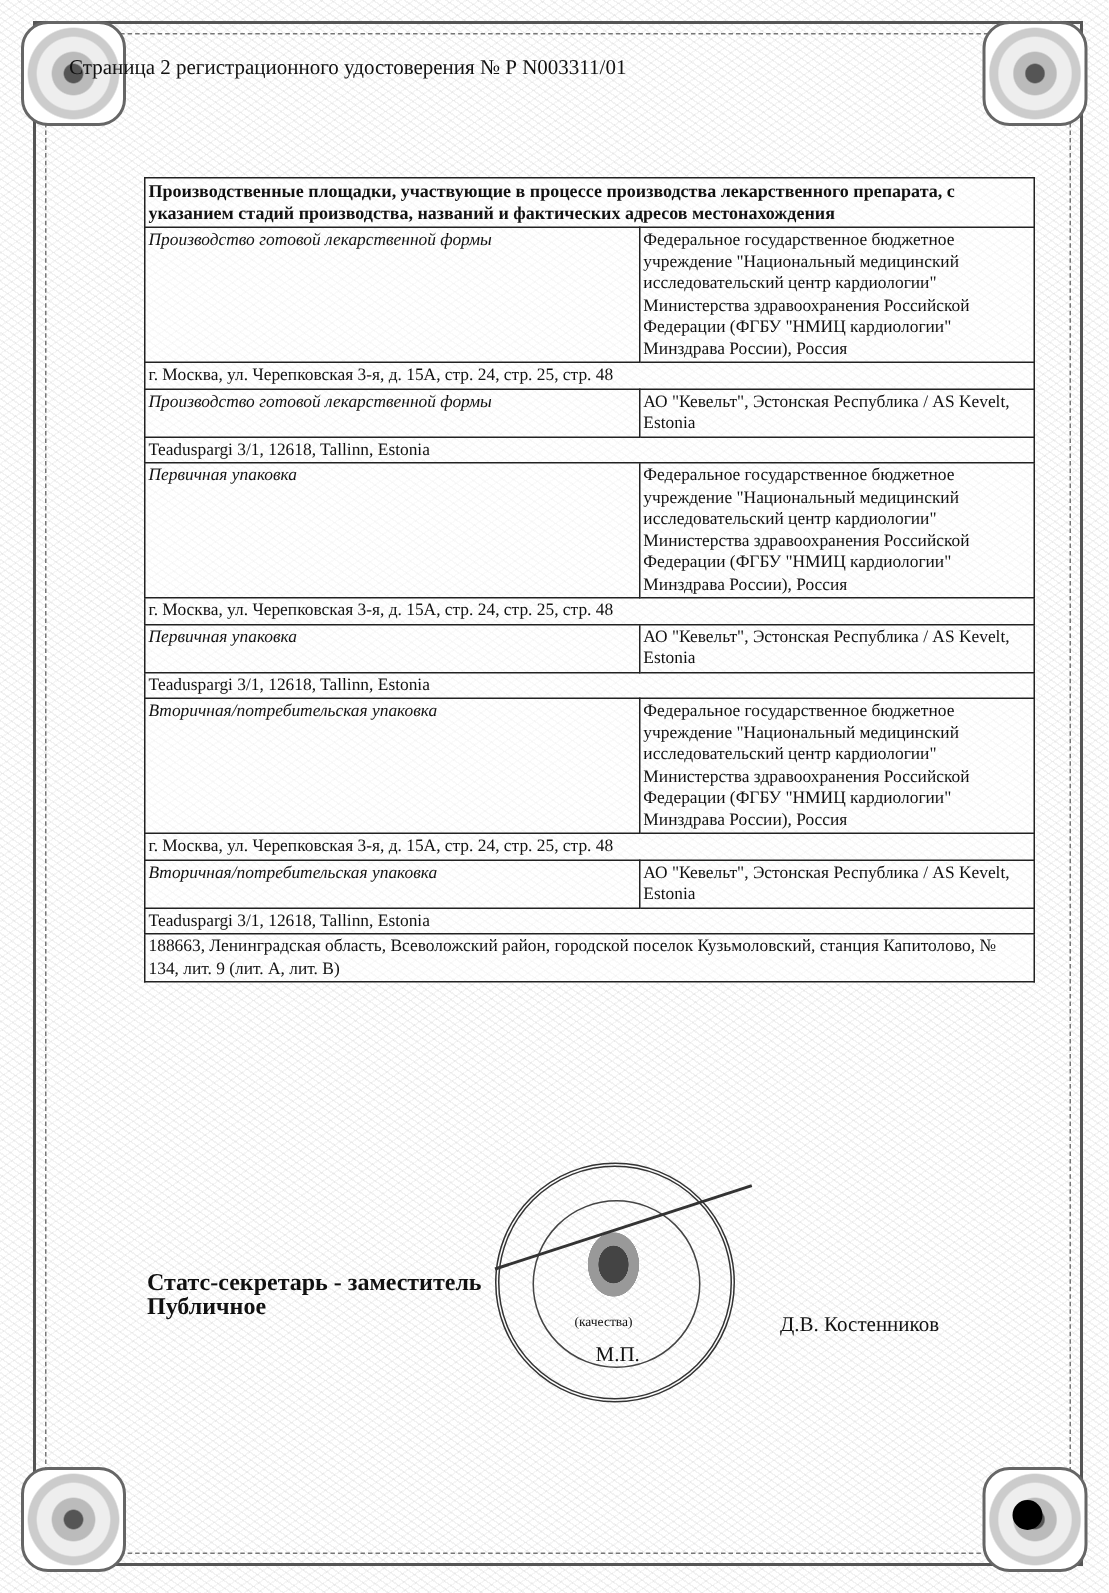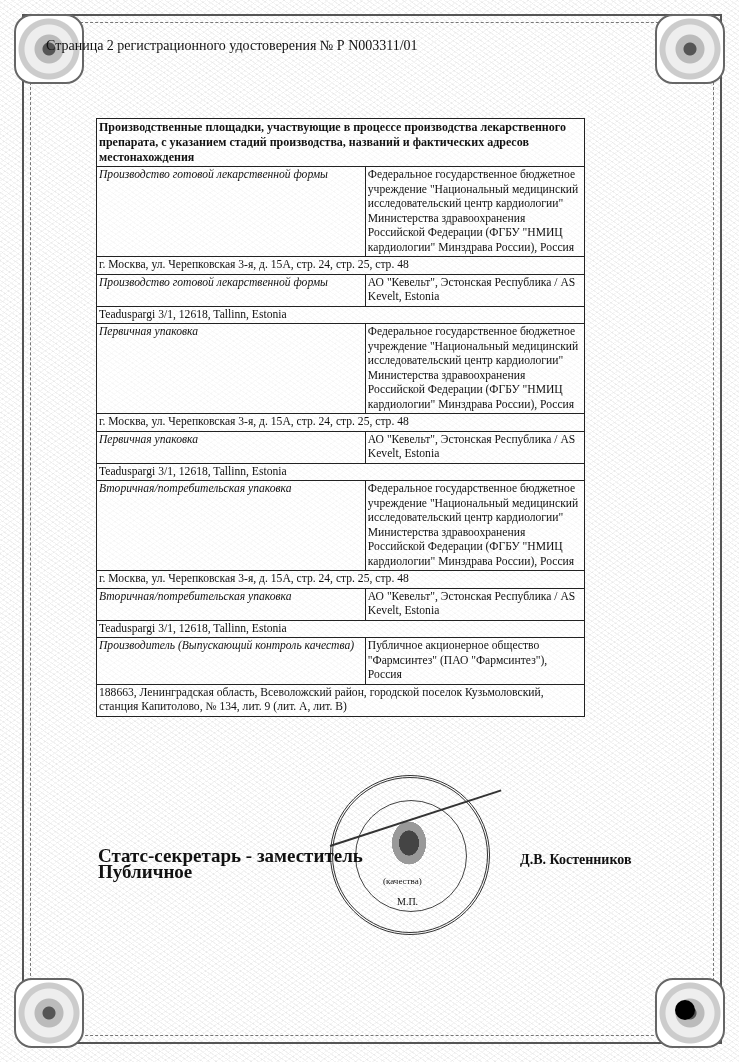--- a/index.html
+++ b/index.html
@@ -39,51 +39,51 @@
   .corner.br { right: 14px; bottom: 14px; }
   .punch {
     position: absolute; left: 675px; top: 1000px; width: 20px; height: 20px;
     border-radius: 50%; background: #000;
   }
   .header {
     position: absolute; left: 0; right: 0; top: 38px;
     text-align: left; font-size: 14px; margin-left: 46px;
   }
   table.sites {
-    position: absolute; left: 96px; top: 118px; width: 489px;
+    position: absolute; left: 96px; top: 118px; width: 594px;
     border-collapse: collapse; font-size: 11.6px; line-height: 14.5px;
   }
   table.sites td {
     border: 1.5px solid #222; padding: 1px 2px; vertical-align: top;
     background: rgba(255,255,255,0.55);
   }
   .title-cell { font-weight: bold; font-size: 12px; line-height: 15px; }
   .stage { font-style: italic; width: 306px; margin-top: 48px; }
   .org { width: 243px; }
   .signature {
-    position: absolute; left: 98px; top: 848px; font-weight: bold; font-size: 19px; line-height: 16px;
+    position: absolute; left: 98px; top: 848px; font-weight: bold; font-size: 16px; line-height: 16px;
   }
   .signer {
-    position: absolute; left: 520px; top: 852px; font-weight: bold; font-size: 14px;
+    position: absolute; left: 520px; top: 876px; font-weight: normal; font-size: 14px;
   }
   .stamp {
     position: absolute; left: 330px; top: 775px; width: 160px; height: 160px;
     border: 3px double #333; border-radius: 50%;
     box-sizing: border-box;
   }
   .stamp-inner {
     position: absolute; left: 22px; top: 22px; width: 110px; height: 110px;
     border: 1px solid #444; border-radius: 50%;
   }
   .stamp-emblem {
     position: absolute; left: 56px; top: 40px; width: 40px; height: 50px;
     background: radial-gradient(ellipse, #444 0 35%, #999 36% 60%, transparent 61%);
   }
   .stamp-caption { position: absolute; left: 50px; top: 98px; font-size: 9px; }
-  .stamp-mp { position: absolute; left: 64px; top: 118px; font-size: 10px; }
+  .stamp-mp { position: absolute; left: 64px; top: 118px; font-size: 14px; }
   .sig-line {
     position: absolute; left: 330px; top: 845px; width: 180px; height: 2px;
     background: #333; transform: rotate(-18deg); transform-origin: left center;
   }
 </style>
 </head>
 <body>
 
 <div class="page">
   <div class="frame-outer"></div>
@@ -144,24 +144,20 @@
 
       <tr>
         <td class="stage">Вторичная/потребительская упаковка</td>
         <td class="org">АО "Кевельт", Эстонская Республика / AS Kevelt, Estonia</td>
       </tr>
       <tr>
         <td colspan="2">Teaduspargi 3/1, 12618, Tallinn, Estonia</td>
       </tr>
 
       <tr>
-        <td class="stage">Производитель (Выпускающий контроль качества)</td>
-        <td class="org">Публичное акционерное общество "Фармсинтез" (ПАО "Фармсинтез"), Россия</td>
-      </tr>
-      <tr>
         <td colspan="2">188663, Ленинградская область, Всеволожский район, городской поселок Кузьмоловский, станция Капитолово, № 134, лит. 9 (лит. А, лит. В)</td>
       </tr>
     </tbody>
   </table>
 
   <div class="stamp">
     <div class="stamp-inner"></div>
     <div class="stamp-emblem"></div>
     <div class="stamp-caption">(качества)</div>
     <div class="stamp-mp">М.П.</div>

